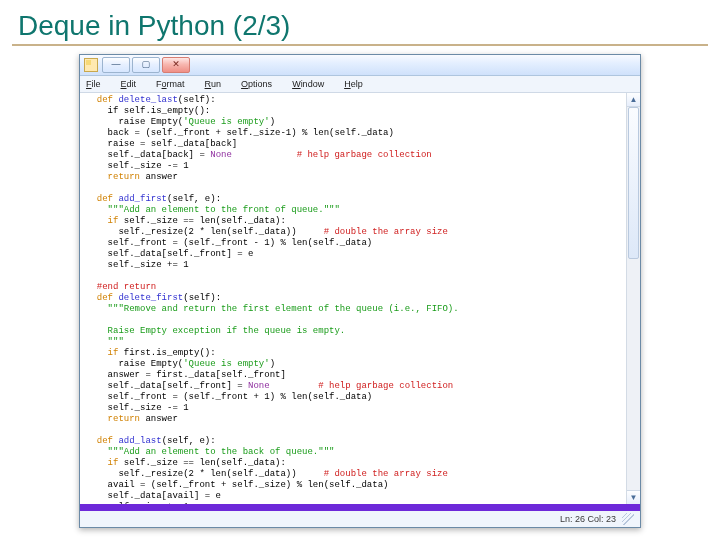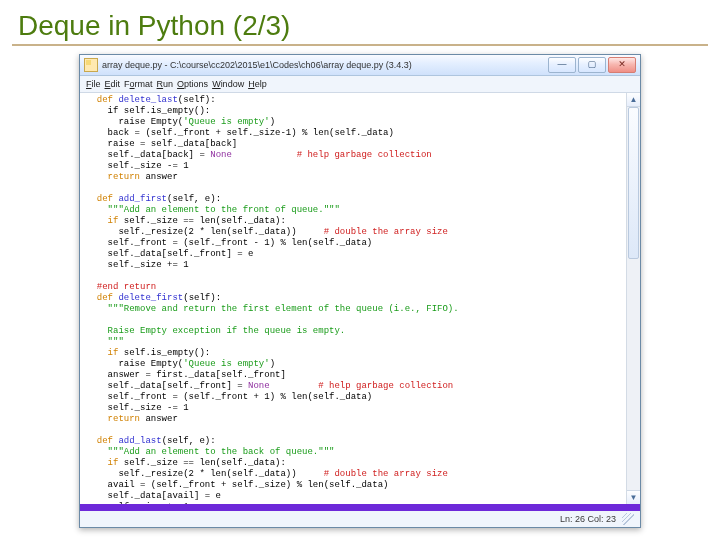--- a/index.html
+++ b/index.html
@@ -7,21 +7,21 @@
     padding: 0;
     width: 720px;
     height: 540px;
     background: #fff;
     font-family: Georgia, "Times New Roman", serif;
     overflow: hidden;
     position: relative;
   }
   .slide-title {
     font-size: 28px;
-    color: #4d7c0f;
+    color: #0f766e;
     padding: 10px 0 2px 18px;
     font-family: "Trebuchet MS", Arial, sans-serif;
   }
   .title-rule {
     height: 2px;
     background: #c9b28a;
     margin: 0 12px 8px 12px;
   }
   .window {
     margin: 0 auto;
@@ -72,21 +72,21 @@
     font-family: Arial, sans-serif;
   }
   .winbtn.close{
     background: linear-gradient(#ffe7e5,#f7b7b0 45%,#ef8f86);
     border-color:#d67d72;
     color:#7a2a22;
   }
   .menubar {
     height: 16px;
     display:flex;
-    gap: 4px;
+    gap: 20px;
     padding: 0 6px;
     font-family: Tahoma, sans-serif;
     font-size: 9px;
     color:#222;
     align-items:center;
     background:#f0f5fc;
     border-bottom:1px solid #cfd9e6;
   }
   .menubar span{cursor:default;}
   .menubar span u{text-decoration:underline;}
@@ -153,21 +153,20 @@
 </style>
 </head>
 <body>
 
 <div class="slide-title">Deque in Python (2/3)</div>
 <div class="title-rule"></div>
 
 <div class="window">
   <div class="titlebar">
     <span class="app-icon"></span>
-    <span class="title-text">array deque.py - C:\course\cc202\2015\e1\Codes\ch06\array deque.py (3.4.3)</span>
     <div class="winbtns">
       <div class="winbtn">—</div>
       <div class="winbtn">▢</div>
       <div class="winbtn close">✕</div>
     </div>
   </div>
   <div class="menubar">
     <span><u>F</u>ile</span>
     <span><u>E</u>dit</span>
     <span>F<u>o</u>rmat</span>
@@ -194,21 +193,21 @@
 <span>    self._front = (self._front - 1) % len(self._data)</span>
 <span>    self._data[self._front] = e</span>
 <span>    self._size += 1</span>
 <span></span>
 <span class="cmt">  #end return</span>
 <span class="kw">  def</span><span class="fn"> delete_first</span><span>(self):</span>
 <span class="str">    """Remove and return the first element of the queue (i.e., FIFO).</span>
 <span class="str"></span>
 <span class="str">    Raise Empty exception if the queue is empty.</span>
 <span class="str">    """</span>
-<span class="kw">    if</span><span> self.is_empty():</span>
+<span class="kw">    if</span><span> first.is_empty():</span>
 <span>      raise Empty(</span><span class="str">'Queue is empty'</span><span>)</span>
 <span>    answer = first._data[self._front]</span>
 <span>    self._data[self._front] = </span><span class="bool">None</span><span>         </span><span class="cmt"># help garbage collection</span>
 <span>    self._front = (self._front + 1) % len(self._data)</span>
 <span>    self._size -= 1</span>
 <span class="kw">    return</span><span> answer</span>
 <span></span>
 <span class="kw">  def</span><span class="fn"> add_last</span><span>(self, e):</span>
 <span class="str">    """Add an element to the back of queue."""</span>
 <span class="kw">    if</span><span> self._size == len(self._data):</span>

